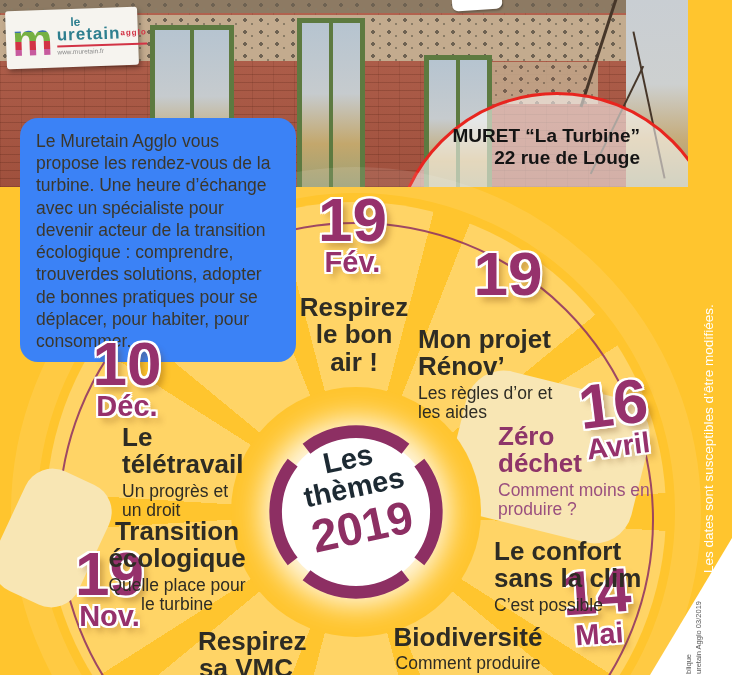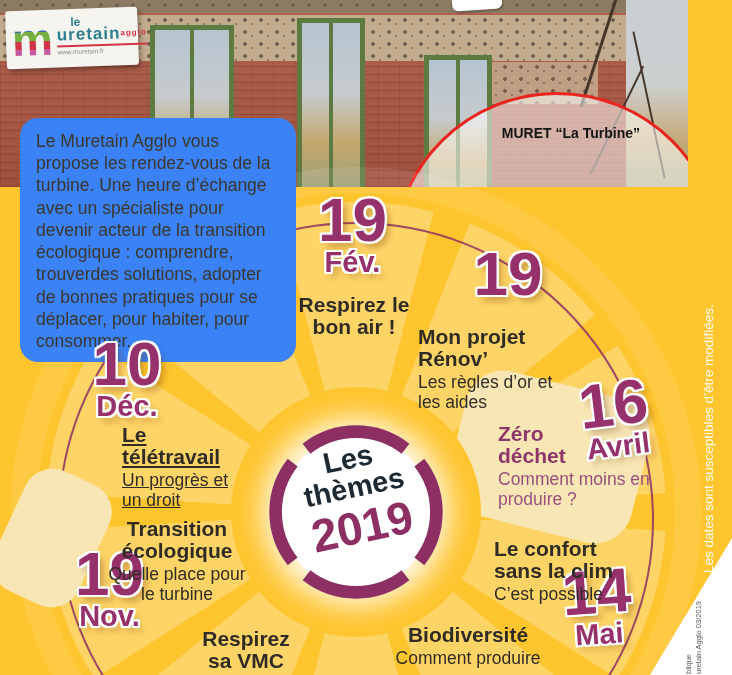--- a/index.html
+++ b/index.html
@@ -38,21 +38,21 @@
   .logo-le{color:#2e7f8f;font-size:12px;font-weight:bold;line-height:10px;margin-left:14px;}
   .logo-name{color:#2e7f8f;font-size:17px;font-weight:bold;letter-spacing:1px;line-height:16px;}
   .logo-agglo{color:#d23345;font-size:8px;font-weight:bold;vertical-align:top;}
   .logo-rule{height:2px;background:#d23345;margin-top:2px;}
   .logo-url{color:#8a8a8a;font-size:6.5px;margin-top:1px;}
 
   
   .muret-circle{position:absolute;left:392px;top:92px;width:330px;height:330px;border-radius:50%;
     background:rgba(255,255,255,.55);border:3px solid #e8251f;box-sizing:border-box;}
   .muret-text{position:absolute;right:48px;top:125px;text-align:right;color:#141414;
-    font-weight:bold;font-size:14px;line-height:1.15;}
+    font-weight:bold;font-size:19px;line-height:1.15;}
 
   
   .top-fragment{position:absolute;left:452px;top:-7px;width:50px;height:17px;background:#fff;
     border-radius:6px;transform:rotate(-4deg);box-shadow:1px 2px 2px rgba(0,0,0,.25);}
 
   
   .intro{position:absolute;left:20px;top:118px;width:276px;box-sizing:border-box;
     padding:12px 16px 10px 16px;background:#3b82f6;border-radius:18px;z-index:6;}
   .intro p{margin:0;color:#3b372c;font-size:17.5px;line-height:1.27;}
 
@@ -84,29 +84,29 @@
   .date .mon{font-size:29px;line-height:1.05;}
   .date-fev{left:295px;top:194px;width:115px;}
   .date-mars{left:443px;top:248px;width:130px;}
   .date-avril{left:550px;top:378px;width:130px;transform:rotate(-7deg);}
   .date-mai{left:535px;top:566px;width:125px;transform:rotate(-4deg);}
   .date-nov{left:52px;top:548px;width:115px;}
   .date-dec{left:72px;top:338px;width:110px;}
 
   
   .theme{position:absolute;color:#2e2c24;z-index:7;}
-  .theme .t{font-weight:bold;font-size:21px;line-height:1.05;}
+  .theme .t{font-weight:bold;font-size:26px;line-height:1.05;}
   .theme .s{font-size:17.5px;line-height:1.12;margin-top:3px;}
   .theme-respirez{left:298px;top:294px;width:112px;text-align:center;}
   .theme-renov{left:418px;top:326px;width:148px;}
   .theme-zero{left:490px;top:423px;width:170px;color:#8e3569;margin-left:8px;}
   .theme-zero .t{width:108px;}
   .theme-zero .s{color:#9a4f7e;}
   .theme-confort{left:494px;top:526px;width:150px;margin-top:12px;}
-  .theme-tele{left:122px;top:424px;width:120px;text-decoration:underline;}
+  .theme-tele{left:122px;top:424px;width:120px;}
   .theme-transition{left:104px;top:518px;width:146px;text-align:center;}
   .theme-choisir{left:198px;top:628px;width:96px;text-align:center;}
   .theme-mobilite{left:316px;top:646px;width:130px;text-align:center;margin-top:30px;}
   .theme-bio{left:390px;top:624px;width:156px;text-align:center;}
 
   
   .side-note{position:absolute;left:701px;top:283px;height:290px;width:22px;color:#fff;
     font-size:13.5px;writing-mode:vertical-rl;transform:rotate(180deg);white-space:nowrap;z-index:8;}
   .corner{position:absolute;left:650px;top:538px;width:82px;height:137px;background:#fff;
     clip-path:polygon(100% 0,100% 100%,0 100%);z-index:7;}
@@ -135,20 +135,21 @@
     <div class="window" style="left:297px;top:18px;width:58px;height:168px;">
       <div class="mullion"></div>
     </div>
     <div class="window" style="left:424px;top:55px;width:58px;height:140px;">
       <div class="mullion"></div>
     </div>
 
     <div class="muret-circle"></div>
     <div class="muret-text">
       <div>MURET “La Turbine”</div>
+      <div>22 rue de Louge</div>
     </div>
 
     <div class="logo-sign">
       <div class="logo-m">m</div>
       <div class="logo-words">
         <div class="logo-le">le</div>
         <div class="logo-name"><span>uretain</span><span class="logo-agglo">agglo</span></div>
         <div class="logo-rule"></div>
         <div class="logo-url">www.muretain.fr</div>
       </div>

